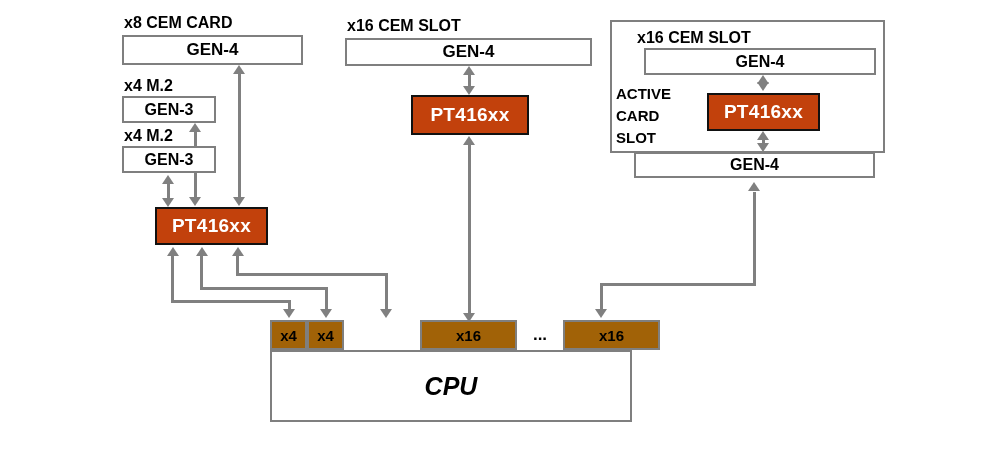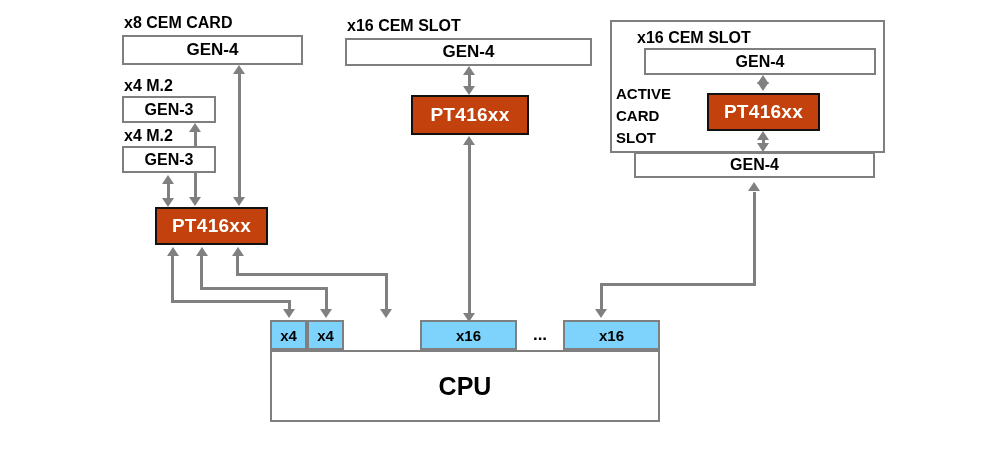--- a/index.html
+++ b/index.html
@@ -18,21 +18,21 @@
 
   
   .vline{position:absolute;background:#808080;width:3px;}
   .hline{position:absolute;background:#808080;height:3px;}
 
   .ar{position:absolute;width:0;height:0;}
   .ar-down{border-left:6px solid transparent;border-right:6px solid transparent;border-top:9px solid #808080;}
   .ar-up{border-left:6px solid transparent;border-right:6px solid transparent;border-bottom:9px solid #808080;}
 
   .cpu-label{font-size:25px;}
-  .port{position:absolute;box-sizing:border-box;border:2px solid #7f7f7f;background:#7dd3fc;
+  .port{position:absolute;box-sizing:border-box;border:2px solid #7f7f7f;background:#a16207;
         display:flex;align-items:center;justify-content:center;font-weight:bold;font-size:15px;color:#000;}
   .port.gap{border:none;background:transparent;}
 </style>
 </head>
 <body>
 
 <div id="stage">
 
   <div class="lbl" style="left:124px;top:14px;font-size:16px;">x8 CEM CARD</div>
 
@@ -124,17 +124,17 @@
   <div class="hline" style="left:236px;top:273px;width:152px;"></div>
   <div class="vline" style="left:385px;top:273px;height:38px;"></div>
   <div class="ar ar-down" style="left:380px;top:309px;"></div>
 
   <div class="port" style="left:270px;top:320px;width:37px;height:30px;">x4</div>
   <div class="port" style="left:307px;top:320px;width:37px;height:30px;">x4</div>
   <div class="port" style="left:420px;top:320px;width:97px;height:30px;">x16</div>
   <div class="port gap" style="left:517px;top:320px;width:46px;height:30px;font-size:17px;">...</div>
   <div class="port" style="left:563px;top:320px;width:97px;height:30px;">x16</div>
 
-  <div class="box" style="left:270px;top:350px;width:390px;height:72px;">
+  <div class="box" style="left:270px;top:350px;width:362px;height:72px;font-style:italic;">
     <span class="cpu-label">CPU</span>
   </div>
 
 </div>
 
 </body></html>

